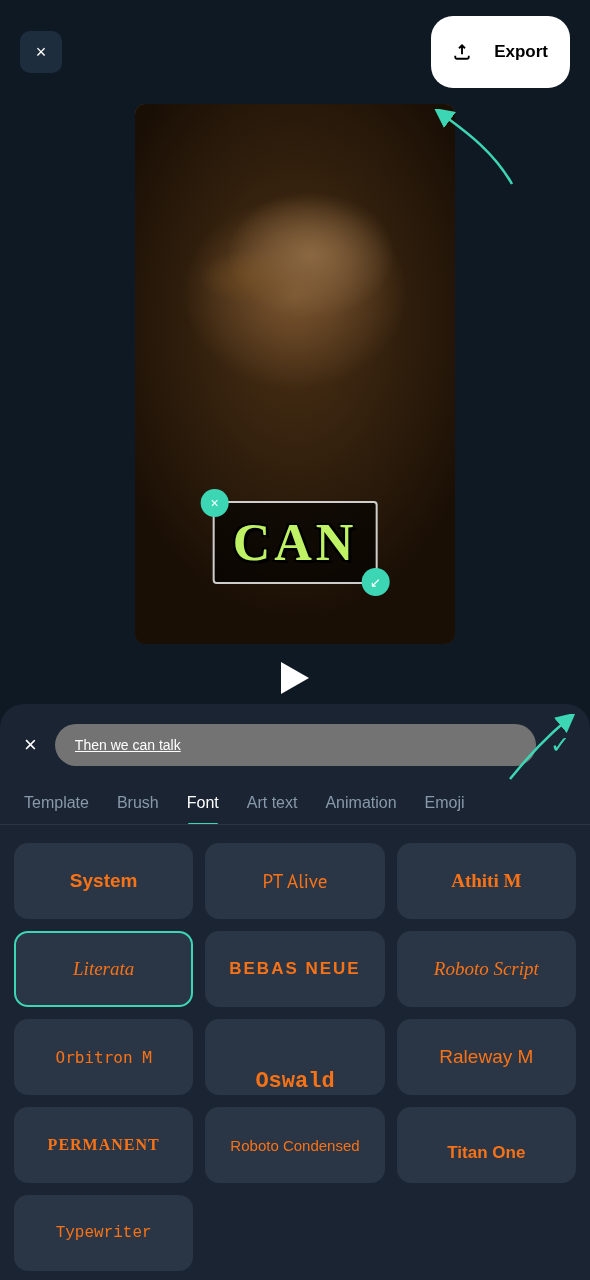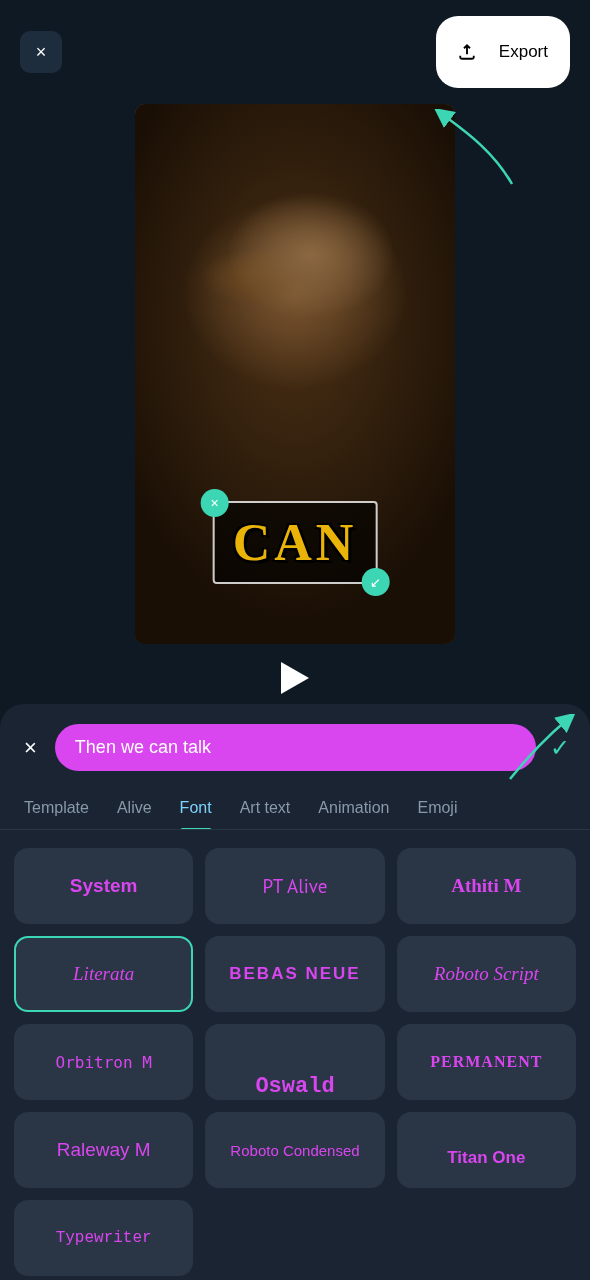--- a/index.html
+++ b/index.html
@@ -28,21 +28,21 @@
       color: #fff;
       font-size: 18px;
     }
     .export-btn {
       background: #fff;
       color: #000;
       border: none;
       border-radius: 22px;
       padding: 26px 22px;
       font-size: 17px;
-      font-weight: 400;
+      font-weight: 700;
       display: flex; align-items: center; gap: 23px;
       cursor: pointer;
     }
     .export-btn svg { width: 18px; height: 18px; }
 
     
     .video-container {
       position: relative;
       width: 320px;
       height: 540px;
@@ -76,21 +76,21 @@
       border: 2px solid rgba(255,255,255,0.8);
       padding: 10px 18px;
       background: rgba(0,0,0,0.6);
       border-radius: 4px;
       white-space: nowrap;
     }
     .text-overlay .can-text {
       font-family: 'Georgia', serif;
       font-size: 52px;
       font-weight: 900;
-      color: #eab308;
+      color: #bef264;
       text-shadow: 3px 3px 0 #000, -2px -2px 0 #000, 2px -2px 0 #000, -2px 2px 0 #000;
       letter-spacing: 4px;
     }
     .overlay-close {
       position: absolute;
       top: -14px;
       left: -14px;
       width: 28px; height: 28px;
       background: #3dd6b5;
       border-radius: 50%;
@@ -143,27 +143,28 @@
       padding: 0 20px 16px;
     }
     .search-close {
       color: #fff;
       font-size: 22px;
       cursor: pointer;
       padding: 4px;
     }
     .search-input {
       flex: 1;
-      background: #d946ef;
+      background: #737373;
       border: none;
       border-radius: 24px;
       padding: 13px 20px;
       color: #fff;
-      font-size: 18px;
+      font-size: 14px;
       outline: none;
+      text-decoration: underline;
     }
     .check-icon {
       color: #3dd6b5;
       font-size: 24px;
       cursor: pointer;
       position: relative;
     }
 
     
     .tabs-row {
@@ -178,21 +179,21 @@
     .tab {
       padding: 12px 14px;
       color: #8899aa;
       font-size: 16px;
       cursor: pointer;
       white-space: nowrap;
       position: relative;
       text-align: center;
     }
     .tab.active {
-      color: #7dd3fc;
+      color: #ffffff;
     }
     .tab.active::after {
       content: '';
       position: absolute;
       bottom: -1px; left: 50%; transform: translateX(-50%);
       width: 30px; height: 2px;
       background: #3dd6b5;
       border-radius: 2px;
     }
 
@@ -211,21 +212,21 @@
       align-items: center;
       justify-content: center;
       cursor: pointer;
       border: 2px solid transparent;
       overflow: hidden;
     }
     .font-item.selected {
       border-color: #3dd6b5;
     }
     .font-item-label {
-      color: #d946ef;
+      color: #f97316;
       font-size: 19px;
       text-align: left;
     }
 
     
     .font-system { font-family: -apple-system, sans-serif; font-weight: 700; }
     .font-ptsans { font-family: 'PT Sans', sans-serif; }
     .font-athiti { font-family: serif; font-style: italic; }
     .font-alexbrush { font-family: cursive; font-style: italic; }
     .font-literata { font-family: 'Georgia', serif; font-style: italic; }
@@ -329,21 +330,21 @@
       </defs>
       <path d="M10,65 C30,40 50,20 68,5" stroke="#3dd6b5" stroke-width="2.5" fill="none" marker-end="url(#ah2)"></path>
     </svg>
   </div>
 
   <div class="tabs-row">
     <div class="tab">
       <span>Template</span>
     </div>
     <div class="tab">
-      <span>Alive</span>
+      <span>Brush</span>
     </div>
     <div class="tab active">
       <span>Font</span>
     </div>
     <div class="tab">
       <span>Art text</span>
     </div>
     <div class="tab">
       <span>Animation</span>
     </div>
@@ -375,24 +376,24 @@
       <span class="font-item-label font-dancing">Roboto Script</span>
     </div>
     <div class="font-item">
       <span class="font-item-label font-orbitron">Orbitron M</span>
     </div>
     <div class="font-item">
       <span class="font-item-label font-oswald">Oswald</span>
     </div>
 
     <div class="font-item">
+      <span class="font-item-label font-raleway">Raleway M</span>
+    </div>
+    <div class="font-item">
       <span class="font-item-label font-permanent">PERMANENT</span>
-    </div>
-    <div class="font-item">
-      <span class="font-item-label font-raleway">Raleway M</span>
     </div>
     <div class="font-item">
       <span class="font-item-label font-roboto">Roboto Condensed</span>
     </div>
 
     <div class="font-item">
       <span class="font-item-label font-titanone">Titan One</span>
     </div>
     <div class="font-item">
       <span class="font-item-label font-typewriter">Typewriter</span>

